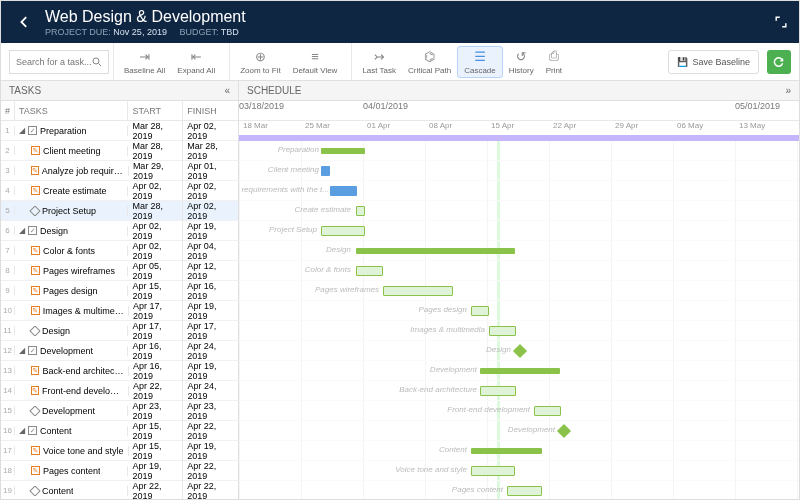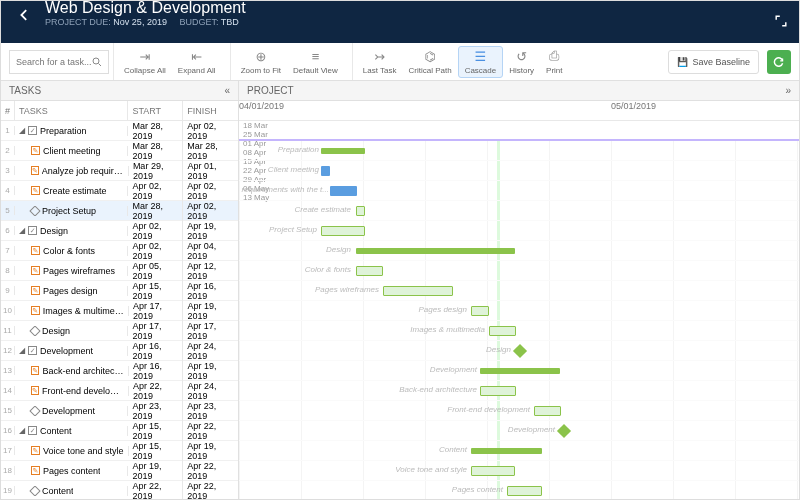--- a/index.html
+++ b/index.html
@@ -1,17 +1,17 @@
 <!DOCTYPE html>
 <html><head>
 <meta charset="utf-8">
 <style>
 * { margin: 0; padding: 0; box-sizing: border-box; font-family: -apple-system, BlinkMacSystemFont, "Segoe UI", sans-serif; }
 body { width: 800px; height: 500px; overflow: hidden; background: #fff; border: 1px solid #ddd; }
-.header { background: #0f2642; color: #fff; height: 42px; display: flex; align-items: flex-end; padding: 16px 12px; }
+.header { background: #0f2642; color: #fff; height: 42px; display: flex; align-items: center; padding: 16px 12px; }
 .back-btn { width: 24px; height: 24px; display: flex; align-items: center; justify-content: center; cursor: pointer; margin-right: 8px; }
 .title-area { flex: 1; }
 .title { font-size: 16px; font-weight: 300; line-height: 1.2; }
 .subtitle { font-size: 9px; color: #8fa2b8; }
 .subtitle .v { color: #d4e0ed; }
 .expand-btn { cursor: pointer; color: #fff; }
 .toolbar { height: 38px; border-bottom: 1px solid #e0e0e0; display: flex; align-items: center; padding: 0 8px; gap: 4px; font-size: 9px; color: #555; }
 .search-box { display: flex; align-items: center; border: 1px solid #ddd; height: 24px; padding: 0 6px; width: 100px; }
 .search-box input { border: none; outline: none; flex: 1; font-size: 9px; width: 70px; }
 .tool-group { display: flex; align-items: center; border-left: 1px solid #e8e8e8; padding: 0 4px; height: 100%; }
@@ -39,21 +39,21 @@
 .task-row.sel { background: #eaf3fd; }
 .task-row .col-num { color: #aaa; font-size: 8px; }
 .tname { display: flex; align-items: center; gap: 3px; overflow: hidden; white-space: nowrap; }
 .tname .arr { font-size: 8px; color: #666; cursor: pointer; }
 .tname .tick { width: 9px; height: 9px; border: 1px solid #888; display: inline-flex; align-items: center; justify-content: center; font-size: 7px; color: #888; }
 .tname .tick.edit { border-color: #e67e22; color: #e67e22; }
 .tname .diam { width: 8px; height: 8px; transform: rotate(45deg); border: 1px solid #888; }
 .indent1 { padding-left: 12px; }
 .right { flex: 1; display: flex; flex-direction: column; overflow: hidden; }
 .date-hdr { height: 20px; display: flex; border-bottom: 1px solid #e8e8e8; font-size: 9px; color: #777; }
-.date-bot { height: 20px; display: flex; border-bottom: 2px solid #c4b5fd; font-size: 8px; color: #999; position: relative; flex-direction: column; }
+.date-bot { height: 20px; display: flex; border-bottom: 6px solid #c4b5fd; font-size: 8px; color: #999; position: relative; }
 .date-bot span { width: 62px; text-align: left; padding-left: 4px; }
 .gantt-area { flex: 1; position: relative; overflow: hidden; }
 .grid-line { position: absolute; top: 0; bottom: 0; width: 1px; background: #f4f4f4; }
 .today-line { position: absolute; top: 0; bottom: 0; width: 3px; background: rgba(144,238,144,0.3); left: 258px; }
 .g-row { height: 20px; position: relative; border-bottom: 1px solid #fafafa; }
 .g-label { position: absolute; font-size: 8px; color: #bbb; font-style: italic; top: 4px; text-align: right; }
 .bar { position: absolute; height: 10px; top: 5px; border-radius: 1px; }
 .bar.green { background: #dff3d9; border: 1px solid #8bc34a; }
 .bar.blue { background: #5a9de0; }
 .bar.thin { height: 6px; top: 7px; background: #8bc34a; }
@@ -93,21 +93,21 @@
     <span>
       <svg width="10" height="10" viewBox="0 0 10 10">
           <circle cx="4" cy="4" r="3" stroke="#888" fill="none"></circle>
           <path d="M6.5 6.5 L9 9" stroke="#888"></path>
         </svg>
     </span>
   </div>
   <div class="tool-group">
     <div class="tool-btn">
         <span class="ico">⇥</span>
-        <span class="lbl">Collapse All</span>
+        <span class="lbl">Baseline All</span>
       </div>
     <div class="tool-btn">
         <span class="ico">⇤</span>
         <span class="lbl">Expand All</span>
       </div>
   </div>
   <div class="tool-group">
     <div class="tool-btn">
         <span class="ico">⊕</span>
         <span class="lbl">Zoom to Fit</span>
@@ -375,24 +375,25 @@
               <span style="text-overflow:ellipsis;overflow:hidden">Content</span>
             </div>
           </div>
           <div class="col-start">Apr 22, 2019</div>
           <div class="col-finish">Apr 22, 2019</div>
         </div>
       </div>
   </div>
   <div class="right">
     <div class="pane-hdr">
-      <span>PROJECT</span>
+      <span>SCHEDULE</span>
       <span class="collapse-ico">»</span>
     </div>
     <div class="date-hdr" id="date-top">
+        <span style="width: 124px;">03/18/2019</span>
         <span style="width: 372px;">04/01/2019</span>
         <span style="width: 62px;">05/01/2019</span>
       </div>
     <div class="date-bot" id="date-bot">
         <span>18 Mar</span>
         <span>25 Mar</span>
         <span>01 Apr</span>
         <span>08 Apr</span>
         <span>15 Apr</span>
         <span>22 Apr</span>

